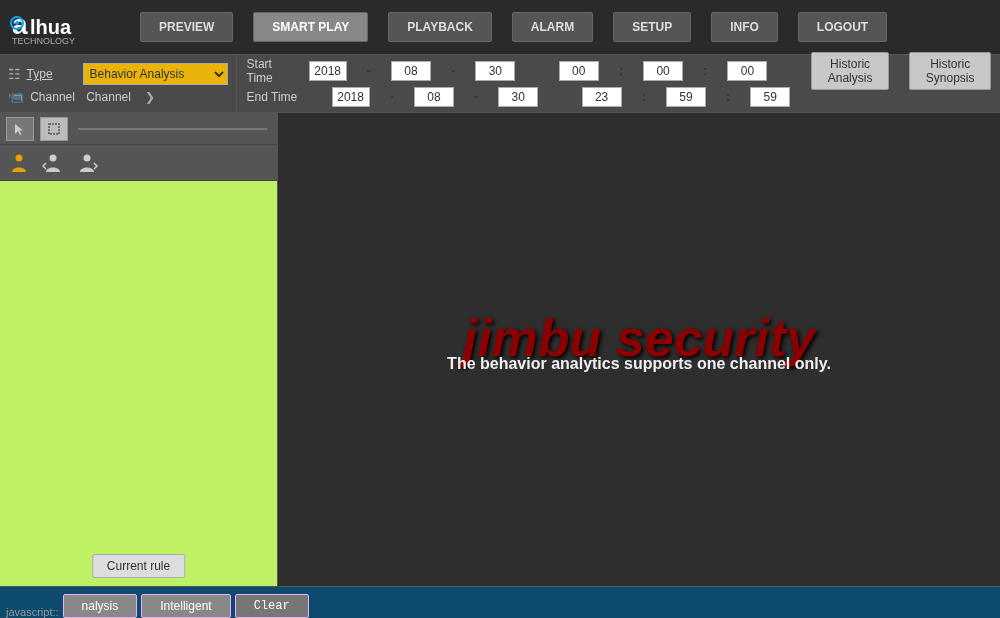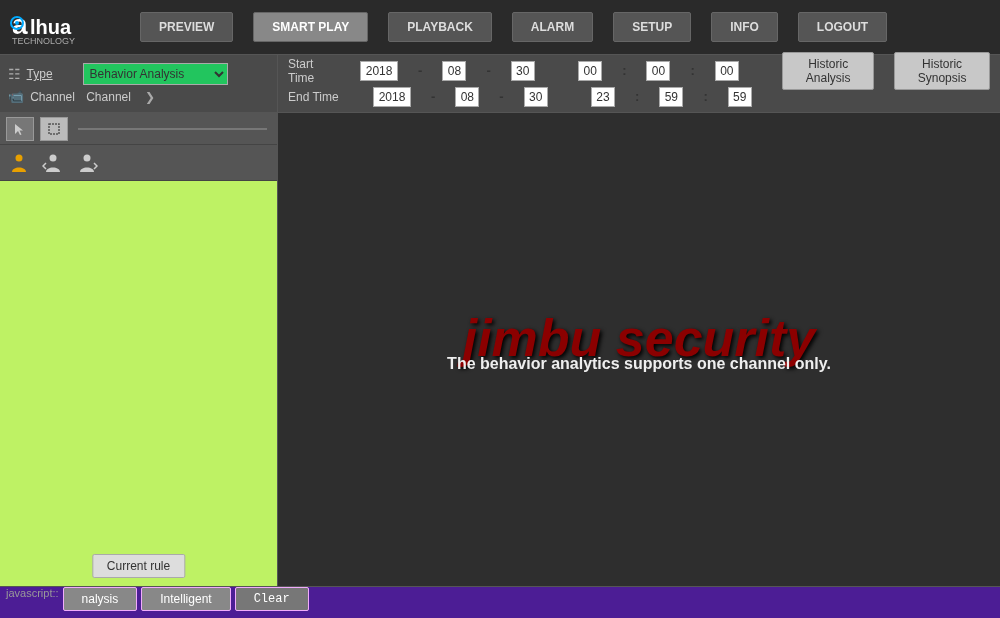--- a/index.html
+++ b/index.html
@@ -137,21 +137,21 @@
       align-items: center;
       gap: 20px;
       height: 22px;
     }
     .dt-label {
       color: #ccc;
       font-size: 12px;
       width: 65px;
     }
     .dt-input {
-      width: 24px;
+      width: 40px;
       height: 20px;
       background: #fff;
       border: 1px solid #aaa;
       color: #333;
       font-size: 12px;
       text-align: center;
       padding: 1px;
     }
     .dt-sep {
       color: #333;
@@ -236,24 +236,24 @@
     .right-body {
       flex: 1;
       background: #2e2e2e;
       display: flex;
       align-items: center;
       justify-content: center;
       position: relative;
     }
     .footer-section {
       height: 32px;
-      background: #4c1d95;
+      background: #0c4a6e;
       border-top: 1px solid #555;
       display: flex;
-      align-items: flex-start;
+      align-items: flex-end;
       padding: 0 4px;
       gap: 4px;
       flex-shrink: 0;
     }
     .js-label {
       color: #999;
       font-size: 11px;
       margin-left: 2px;
     }
     .chevron-icon {
@@ -291,21 +291,21 @@
     </div>
   </div>
 
   <div class="controls-row">
 
     <div class="controls-left">
       <div class="type-row">
 
         <span style="color:#aaa;font-size:14px;">☷</span>
         <span style="color:#ccc;font-size:12px;width:50px;text-decoration:underline;">Type</span>
-        <select style="width:145px;font-size:12px;padding:2px;background:#22c55e;color:#333;border:1px solid #aaa;">
+        <select style="width:145px;font-size:12px;padding:2px;background:#eab308;color:#333;border:1px solid #aaa;">
           <option>Behavior Analysis</option>
         </select>
       </div>
       <div class="channel-row">
 
         <span style="color:#aaa;font-size:13px;">📹</span>
         <span style="color:#ccc;font-size:12px;width:50px;">Channel</span>
         <span style="color:#ccc;font-size:12px;">Channel</span>
         <span class="chevron-icon" style="margin-left:8px;color:#aaa;">❯</span>
       </div>

